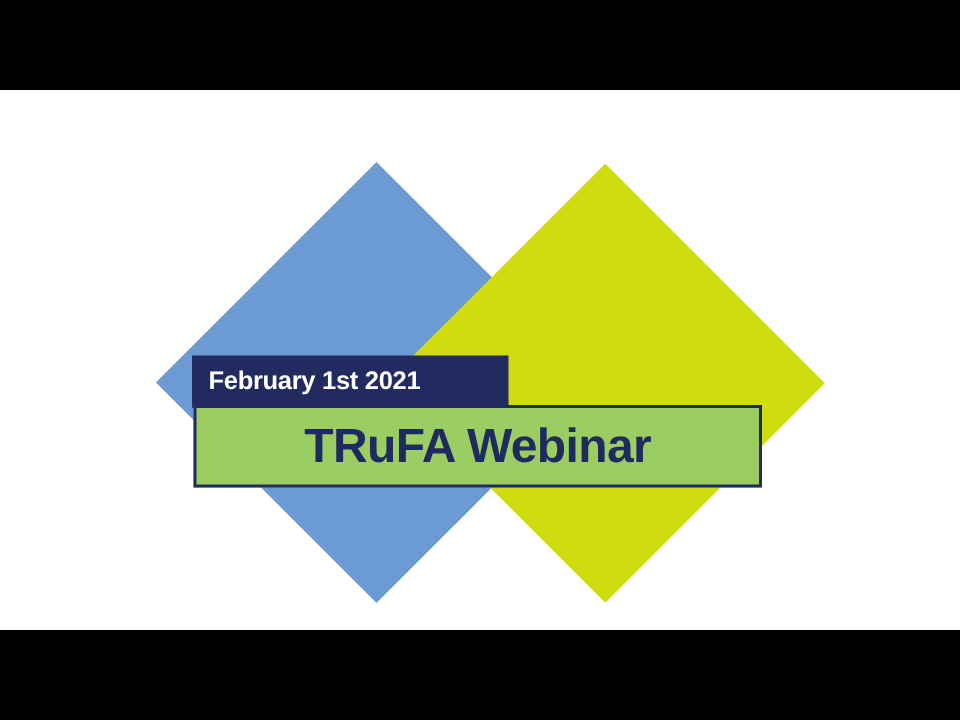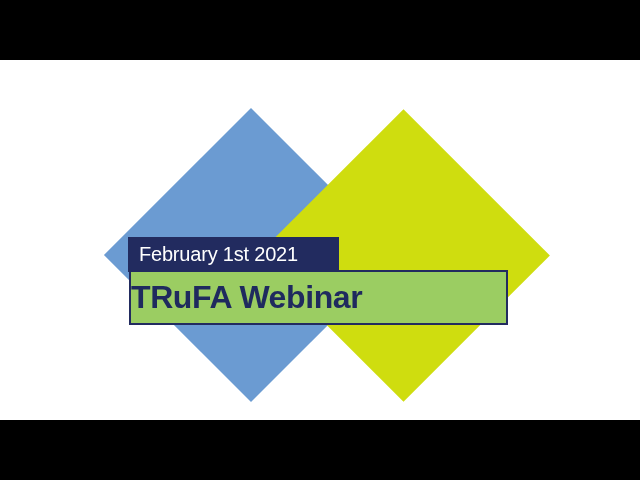--- a/index.html
+++ b/index.html
@@ -70,40 +70,41 @@
     height: 35px;
     background: #222B5F;
     z-index: 22;
     display: flex;
     align-items: center;
     box-sizing: border-box;
     padding: 0 11px 2px 11px;
   }
   #date-text {
     color: #ffffff;
-    font-size: 20px;
-    font-weight: normal;
+    font-size: 17px;
+    font-weight: bold;
     letter-spacing: -0.2px;
     white-space: nowrap;
     line-height: 1;
   }
 
   
   #title-box {
     position: absolute;
     left: 129px;
     top: 210px;
     width: 379px;
     height: 55px;
     background: #9BCD62;
     border: 2px solid #222B5F;
     box-sizing: border-box;
     z-index: 24;
     display: flex;
     align-items: center;
+    justify-content: center;
   }
   #title-text {
     color: #1F2A5E;
     font-size: 32px;
     font-weight: bold;
     letter-spacing: -0.4px;
     white-space: nowrap;
     line-height: 1;
     padding-bottom: 2px;
   }

